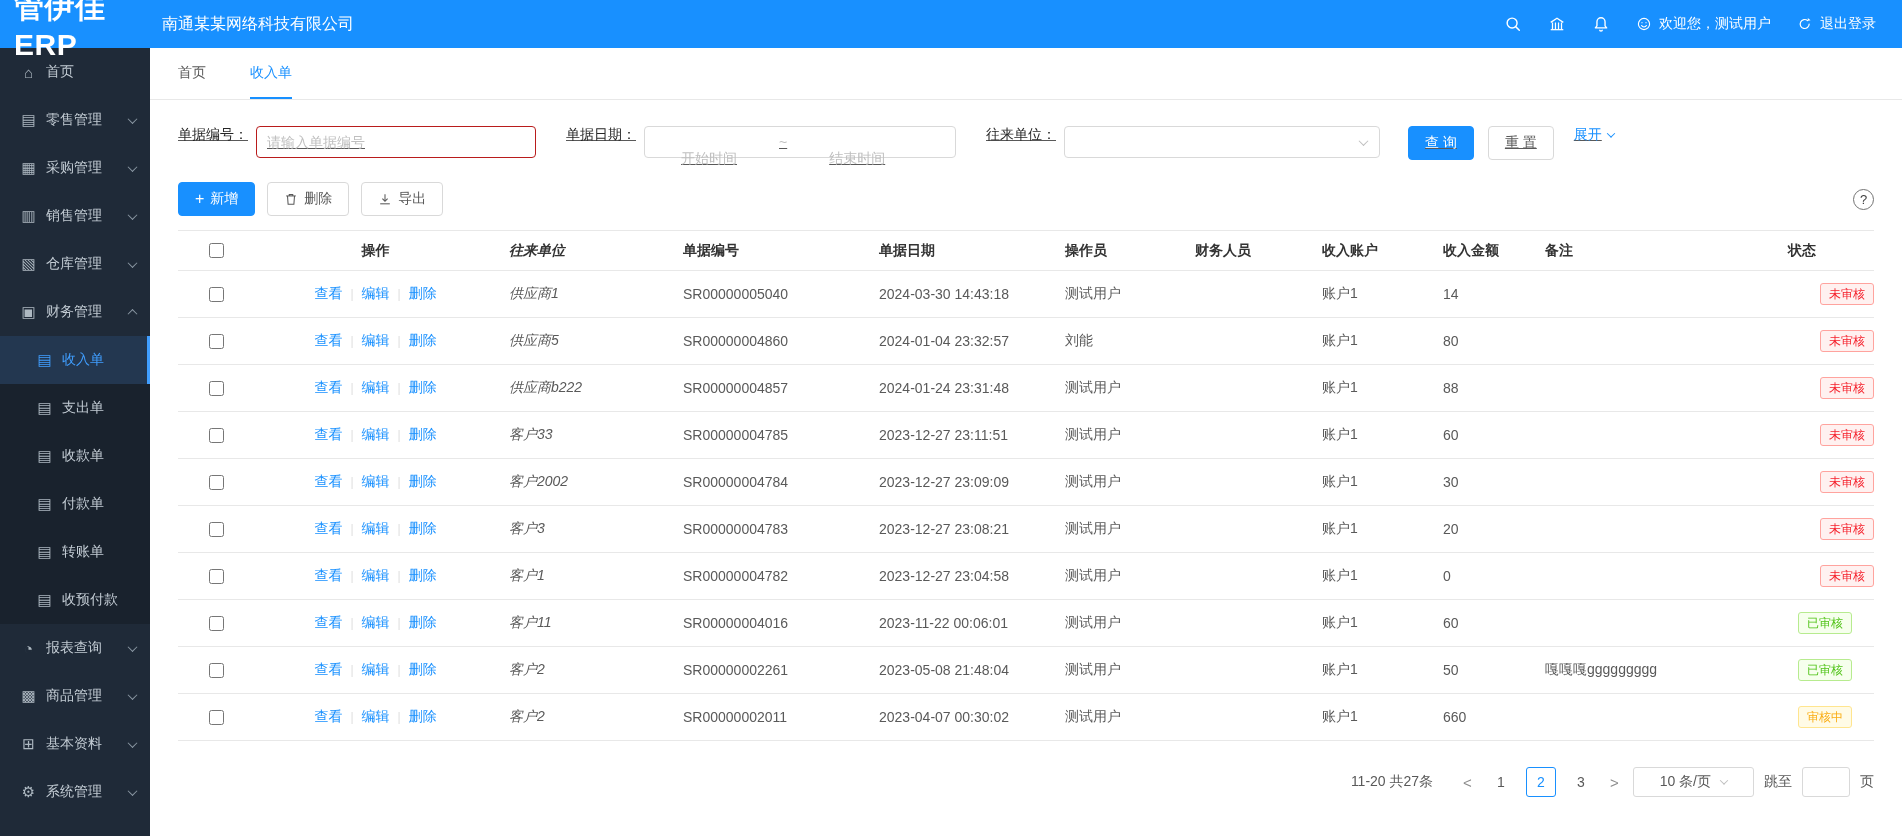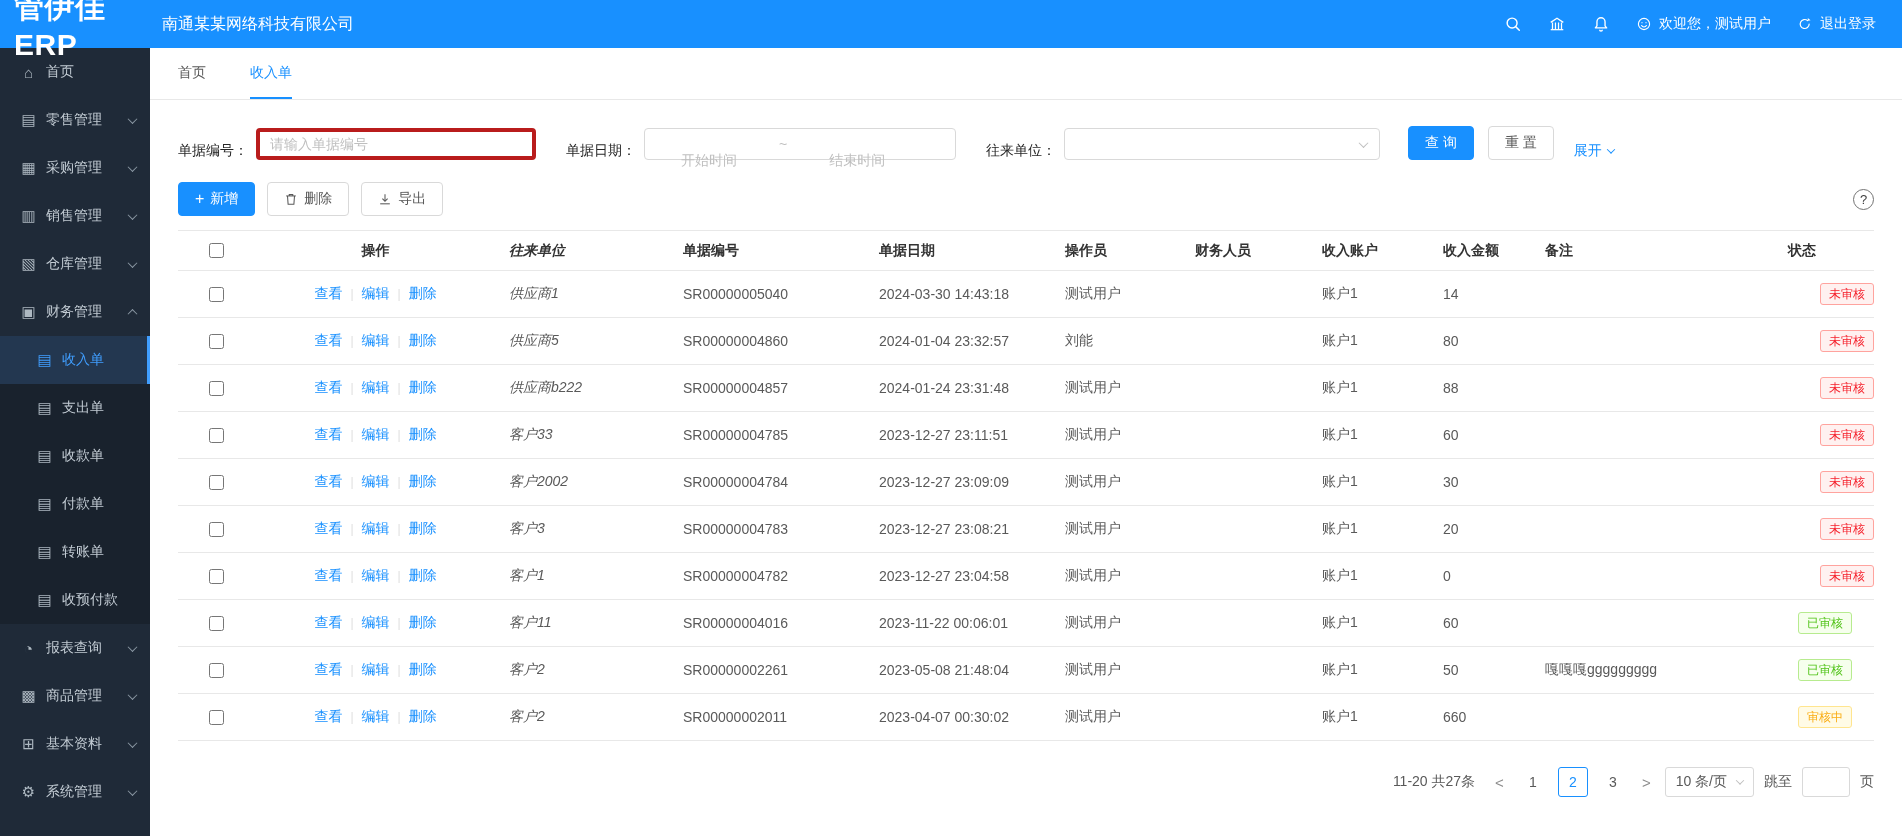--- a/index.html
+++ b/index.html
@@ -25,23 +25,23 @@
   .chev{width:7px;height:7px;border-right:1.6px solid #8a97a3;border-bottom:1.6px solid #8a97a3;display:inline-block;}
   .side-item .chev{margin-left:auto;}
   .chev.down{transform:rotate(45deg) translate(-1px,-1px);}
   .chev.up{transform:rotate(-135deg) translate(-1px,-1px);}
   
   .main{position:absolute;top:48px;left:150px;right:0;bottom:0;background:#fff;overflow:hidden;}
   .tabbar{height:52px;border-bottom:1px solid #e8e8e8;display:flex;align-items:stretch;padding-left:28px;}
   .tab{display:flex;align-items:center;margin-right:44px;color:#595959;cursor:pointer;border-bottom:2px solid transparent;}
   .tab.active{color:#1890ff;border-bottom-color:#1890ff;}
   
-  .filters{display:flex;align-items:flex-end;padding:26px 28px 0 28px;}
+  .filters{display:flex;align-items:flex-start;padding:26px 28px 0 28px;text-decoration:underline;}
   .f-label{color:#262626;margin-right:8px;white-space:nowrap;}
-  .inp{height:32px;border:4px solid #b91c1c;border-radius:4px;font-size:14px;color:#595959;padding:0 10px;outline:none;background:#fff;}
+  .inp{height:32px;border:1px solid #b91c1c;border-radius:4px;font-size:14px;color:#595959;padding:0 10px;outline:none;background:#fff;}
   .inp::placeholder{color:#bfbfbf;}
   .bill-no-input{width:280px;margin-right:30px;}
   .date-range{width:312px;height:32px;border:1px solid #d9d9d9;border-radius:4px;display:flex;align-items:center;margin-right:30px;background:#fff;}
   .date-range input{border:none;outline:none;width:128px;text-align:center;font-size:14px;color:#595959;background:transparent;margin-top:32px;}
   .date-range input::placeholder{color:#bfbfbf;}
   .date-sep{color:#bfbfbf;padding:0 6px;}
   .select{width:316px;height:32px;border:1px solid #d9d9d9;border-radius:4px;display:flex;align-items:center;justify-content:flex-end;padding:0 12px;cursor:pointer;background:#fff;}
   .select .chev{border-color:#bfbfbf;}
   .btn{height:32px;display:inline-flex;align-items:center;gap:6px;padding:16px 16px;border:1px solid #d9d9d9;
     border-radius:4px;background:#fff;color:#595959;font-size:14px;cursor:pointer;white-space:nowrap;}
@@ -76,25 +76,25 @@
   .col-status{width:98px;}
   .trow a{color:#1890ff;text-decoration:none;cursor:pointer;}
   .sep{color:#e0e0e0;margin:0 8px;font-size:12px;}
   input[type=checkbox]{width:15px;height:15px;accent-color:#1890ff;cursor:pointer;}
   .badge{font-size:12px;padding:2px 8px;border-radius:3px;border:1px solid;line-height:1.4;}
   .badge.unreviewed{color:#f5222d;border-color:#ffa39e;background:#fff1f0;margin-left:44px;}
   .badge.approved{color:#52c41a;border-color:#b7eb8f;background:#f6ffed;}
   .badge.reviewing{color:#faad14;border-color:#ffe58f;background:#fffbe6;}
   
   .pagination{display:flex;align-items:center;justify-content:flex-end;gap:10px;margin:26px 28px 0 28px;color:#595959;}
-  .pg-total{margin-right:6px;}
+  .pg-total{margin-right:16px;}
   .pg-arrow{color:#8c8c8c;cursor:pointer;padding:0 4px;font-size:15px;}
   .pg-num{min-width:30px;height:30px;display:flex;align-items:center;justify-content:center;border-radius:3px;cursor:pointer;border:1px solid transparent;}
   .pg-num.current{border-color:#1890ff;color:#1890ff;}
-  .pg-size{height:30px;border:1px solid #d9d9d9;border-radius:3px;display:flex;align-items:center;gap:10px;padding:0 10px;cursor:pointer;}
+  .pg-size{height:30px;border:1px solid #d9d9d9;border-radius:3px;display:flex;align-items:center;gap:10px;padding:0 26px;cursor:pointer;}
   .pg-size .chev{border-color:#bfbfbf;width:6px;height:6px;}
   .pg-jump{width:48px;height:30px;border:1px solid #d9d9d9;border-radius:3px;outline:none;text-align:center;}
 </style>
 </head>
 <body>
 
 <header class="topbar">
   <div class="logo">管伊佳ERP</div>
   <div class="company">南通某某网络科技有限公司</div>
   <div class="topbar-right">

